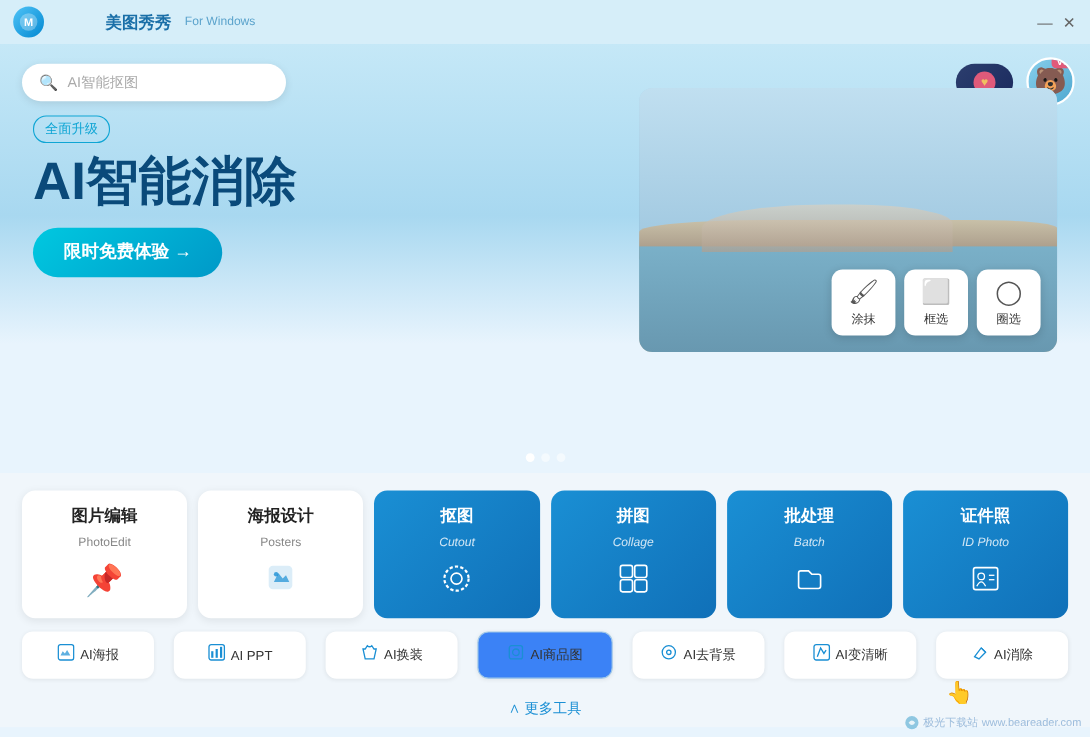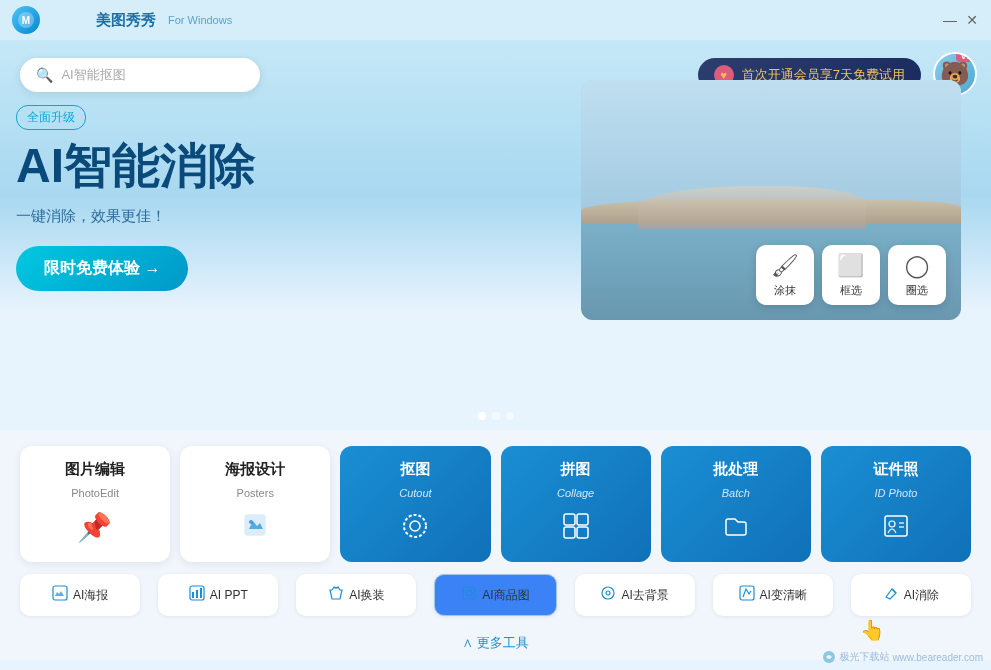--- a/index.html
+++ b/index.html
@@ -141,21 +141,21 @@
       overflow: hidden;
     }
     .avatar-bear {
       font-size: 24px;
     }
 
     
     .hero-left {
       position: absolute;
       top: 65px;
-      left: 16px;
+      left: 30px;
     }
     .hero-badge {
       background: transparent;
       border: 1.5px solid #0ea5d4;
       border-radius: 12px;
       padding: 3px 10px;
       color: #0ea5d4;
       font-size: 12px;
       display: inline-block;
       margin-bottom: 10px;
@@ -413,32 +413,30 @@
     <div class="search-bar">
       <span class="search-icon-svg">🔍</span>
       <span class="search-input-text">AI智能抠图</span>
     </div>
   </div>
 
   <div class="vip-banner">
     <div class="vip-heart">
       <span>♥</span>
     </div>
-    <span>首次开通会员享7天免费试用</span>
   </div>
 
   <div class="user-avatar">
     <span class="avatar-bear">🐻</span>
     <div style="position:absolute;top:-4px;right:-4px;background:#e05a7a;border-radius:4px;padding:1px 4px;font-size:9px;color:white;font-weight:bold;">VIP</div>
   </div>
 
   <div class="hero-left">
     <div class="hero-badge">全面升级</div>
     <div class="hero-title">AI智能消除</div>
-    <div class="hero-subtitle">一键消除，效果更佳！</div>
     <button class="hero-btn">限时免费体验 →</button>
   </div>
 
   <div class="hero-image">
     <div class="hero-image-bg">
       <div class="sky"></div>
       <div style="position:absolute;bottom:35%;left:0;right:0;height:15%;background:linear-gradient(180deg,#c8c0a8,#a09080);border-radius:30% 20% 0 0;"></div>
       <div class="water"></div>
 
       <div style="position:absolute;bottom:38%;left:15%;width:60%;height:18%;background:linear-gradient(180deg,#d8d0c0,#b0a090);border-radius:50% 40% 0 0;opacity:0.7;"></div>

